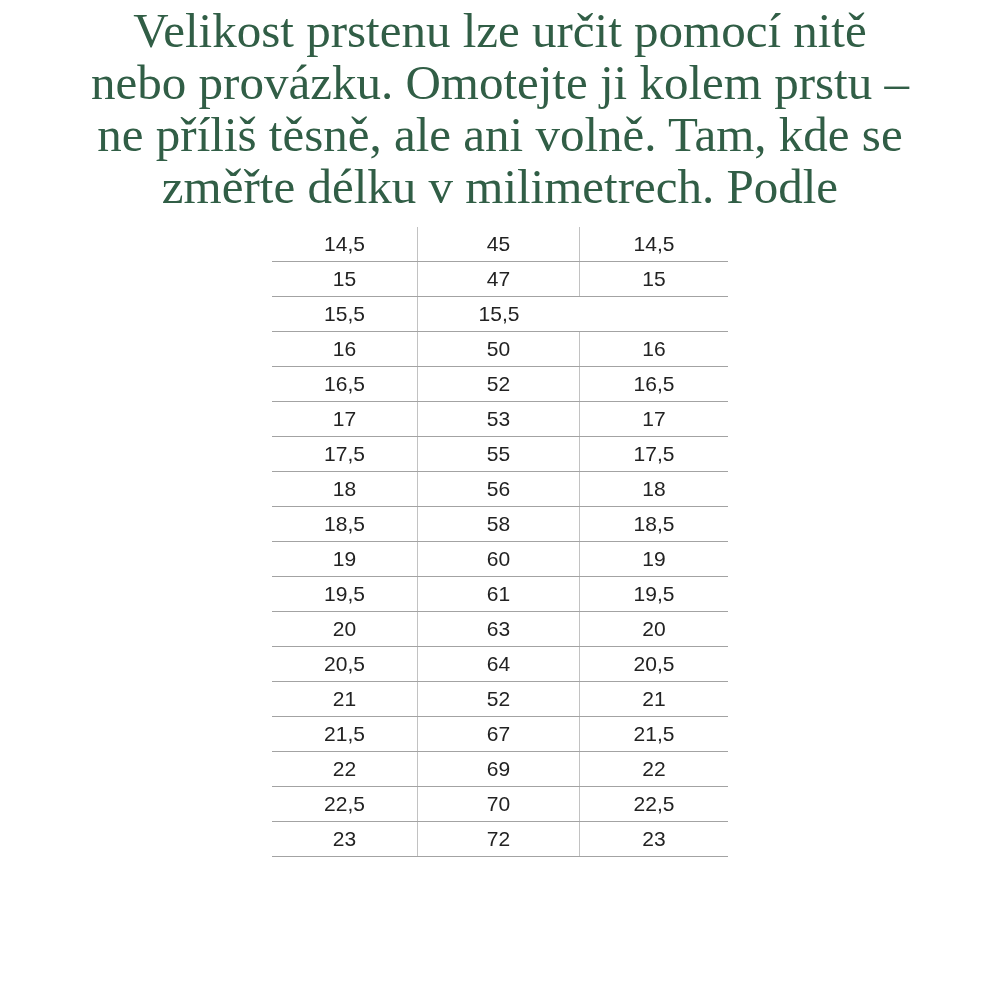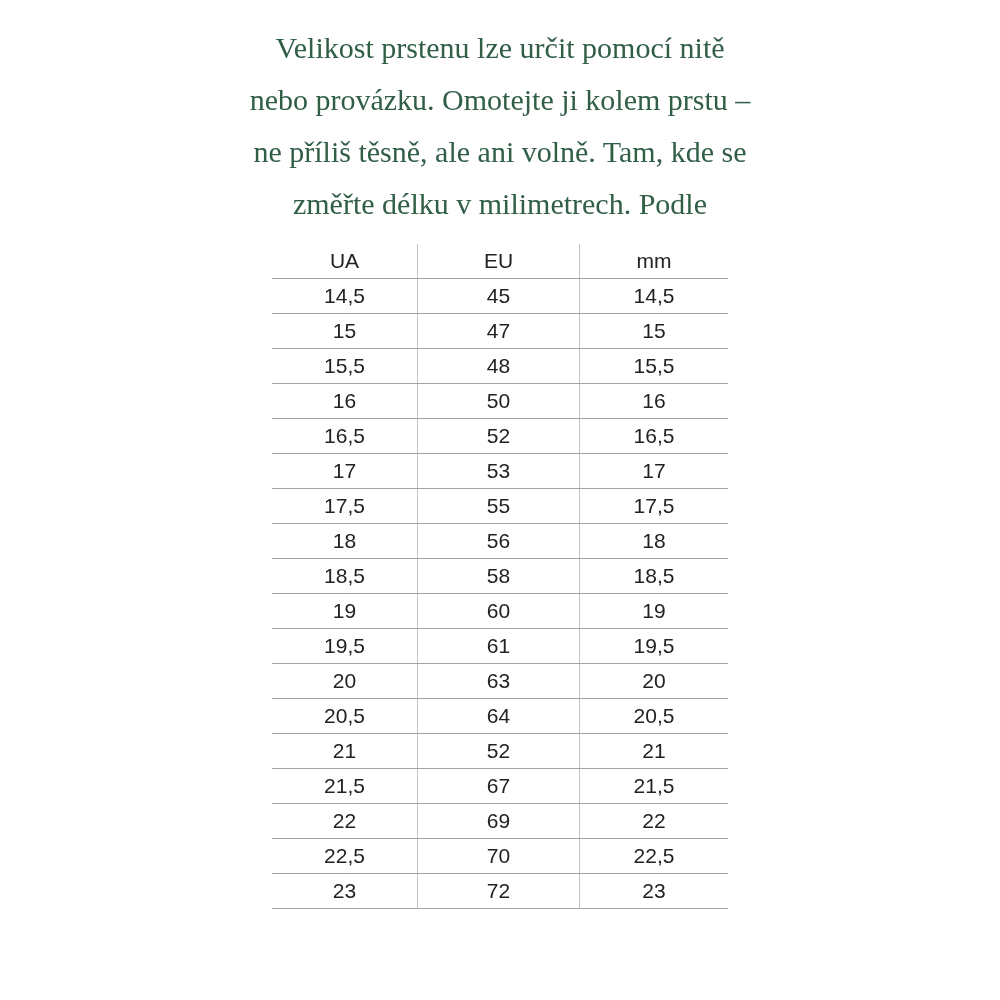--- a/index.html
+++ b/index.html
@@ -10,24 +10,24 @@
     background: #ffffff;
     overflow: hidden;
   }
   .page {
     position: relative;
     width: 1000px;
     height: 1000px;
     background: #ffffff;
   }
   .intro {
-    margin-top: 22px;
+    margin-top: 5px;
     text-align: center;
     font-family: "Liberation Serif", "DejaVu Serif", serif;
-    font-size: 30px;
+    font-size: 49px;
     line-height: 52px;
     color: var(--green, #315e46);
   }
   .intro-line {
     white-space: nowrap;
   }
   .size-table {
     width: 456px;
     margin: 14px auto 0 auto;
     font-family: "Liberation Sans", "DejaVu Sans", sans-serif;
@@ -56,39 +56,33 @@
 <div class="page">
 
   <div class="intro">
     <div class="intro-line">Velikost prstenu lze určit pomocí nitě</div>
     <div class="intro-line">nebo provázku. Omotejte ji kolem prstu –</div>
     <div class="intro-line">ne příliš těsně, ale ani volně. Tam, kde se</div>
     <div class="intro-line">změřte délku v milimetrech. Podle</div>
   </div>
 
   <div class="size-table">
-    <div class="trow">
-      <div class="tcell">UA</div>
-      <div class="tcell">EU</div>
-      <div class="tcell">mm</div>
-    </div>
     <div>
         <div class="trow">
           <div class="tcell">14,5</div>
           <div class="tcell">45</div>
           <div class="tcell">14,5</div>
         </div>
         <div class="trow">
           <div class="tcell">15</div>
           <div class="tcell">47</div>
           <div class="tcell">15</div>
         </div>
         <div class="trow">
           <div class="tcell">15,5</div>
-          <div class="tcell">48</div>
           <div class="tcell">15,5</div>
         </div>
         <div class="trow">
           <div class="tcell">16</div>
           <div class="tcell">50</div>
           <div class="tcell">16</div>
         </div>
         <div class="trow">
           <div class="tcell">16,5</div>
           <div class="tcell">52</div>

